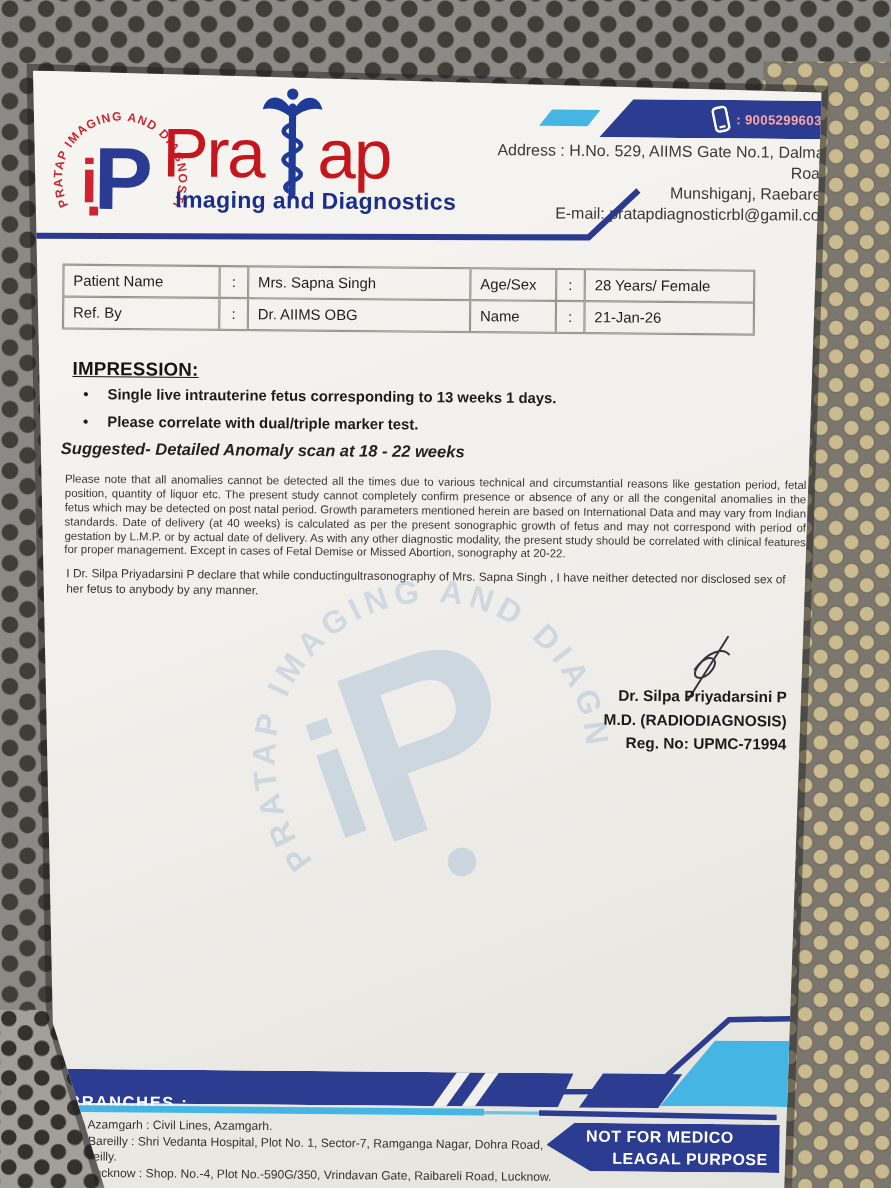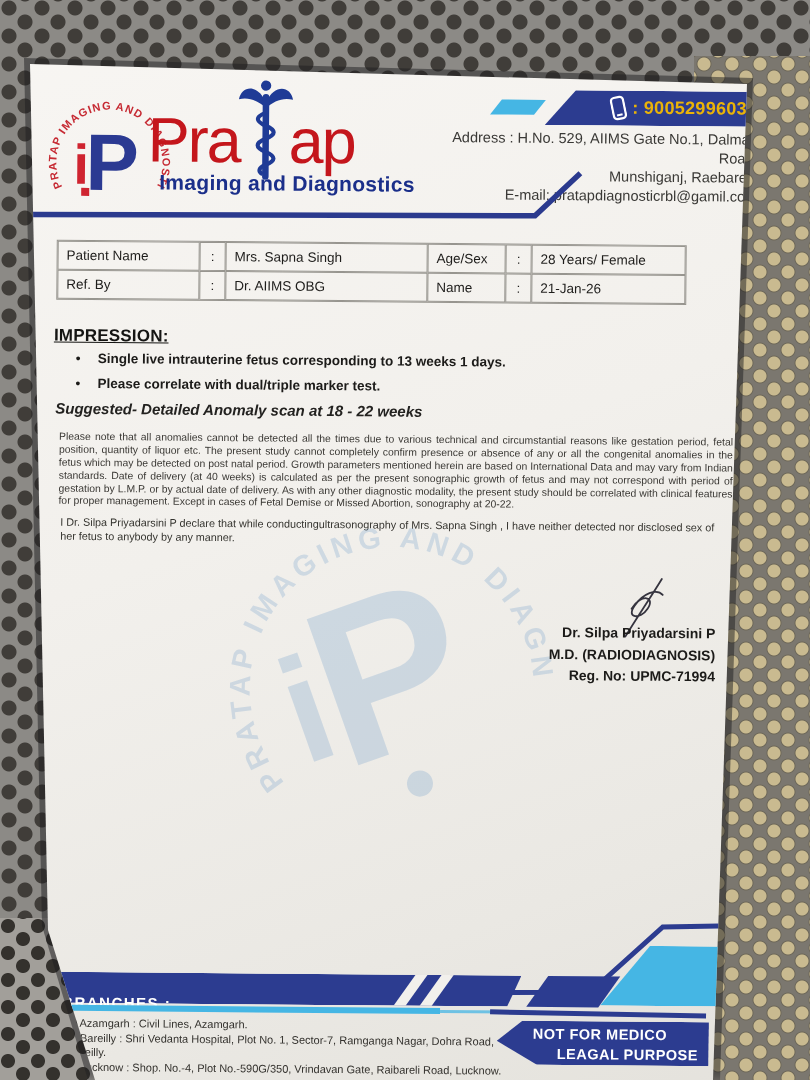--- a/index.html
+++ b/index.html
@@ -47,39 +47,39 @@
   .brand .word{font-weight:normal;font-size:63px;letter-spacing:-2px;color:#c4161c;vertical-align:top;line-height:1;position:relative;top:22px;}
   .caduceus{position:relative;top:-14px;margin:0 -5px 0 -2px;}
   .tagline{position:absolute;left:160px;top:170px;font-weight:bold;font-size:21px;color:#1b2f8a;letter-spacing:.3px;}
 
   .cyan-slab{position:absolute;left:496px;top:96px;width:44px;height:15px;background:#45b6e4;transform:skewX(-38deg);}
   .phone-banner{
     position:absolute;left:545px;top:86px;width:206px;height:35px;background:#2c3c90;
     clip-path:polygon(15% 0,100% 0,100% 100%,0 100%);
     display:flex;align-items:center;justify-content:flex-end;gap:6px;padding-right:4px;box-sizing:border-box;
   }
-  .phone-banner .num{color:#eab308;font-weight:bold;font-size:18px;letter-spacing:.3px;}
+  .phone-banner .num{color:#fca5a5;font-weight:bold;font-size:12px;letter-spacing:.3px;}
   .phone-icon{transform:rotate(-12deg);}
 
   .address{position:absolute;left:410px;top:125px;width:348px;text-align:right;
     font-size:14.5px;line-height:1.3;color:#3a3936;}
 
   .divider{position:absolute;left:28px;top:166px;}
 
   
   .ptable{
     position:absolute;left:58px;top:240px;width:628px;
     display:grid;grid-template-columns:142px 26px 202px 78px 26px 154px;
     border:1px solid #97958f;font-size:13.5px;color:#1e1d1b;
   }
   .ptable .cell{border:1px solid #97958f;padding:4px 6px 3px 8px;height:20px;line-height:20px;overflow:hidden;white-space:nowrap;}
   .ptable .sep{text-align:center;padding:4px 0 3px;}
 
   
-  .imp-title{position:absolute;left:56px;top:326px;font-size:17px;font-weight:bold;text-decoration:underline;color:#151513;letter-spacing:.2px;}
+  .imp-title{position:absolute;left:68px;top:326px;font-size:17px;font-weight:bold;text-decoration:underline;color:#151513;letter-spacing:.2px;}
   .bullet{position:absolute;left:78px;font-size:13.5px;font-weight:bold;color:#1c1b19;white-space:nowrap;}
   .bullet .dot{display:inline-block;width:22px;}
   .b1{top:351px;} .b2{top:376px;}
   .suggested{position:absolute;left:58px;top:400px;font-size:15px;font-weight:bold;font-style:italic;color:#232220;}
 
   .disclaimer{position:absolute;left:62px;top:431px;width:674px;font-size:10.4px;line-height:1.24;
     text-align:justify;color:#3a3834;}
   .declaration{position:absolute;left:64px;top:515px;width:660px;font-size:10.8px;line-height:1.3;color:#35342f;}
 
   

